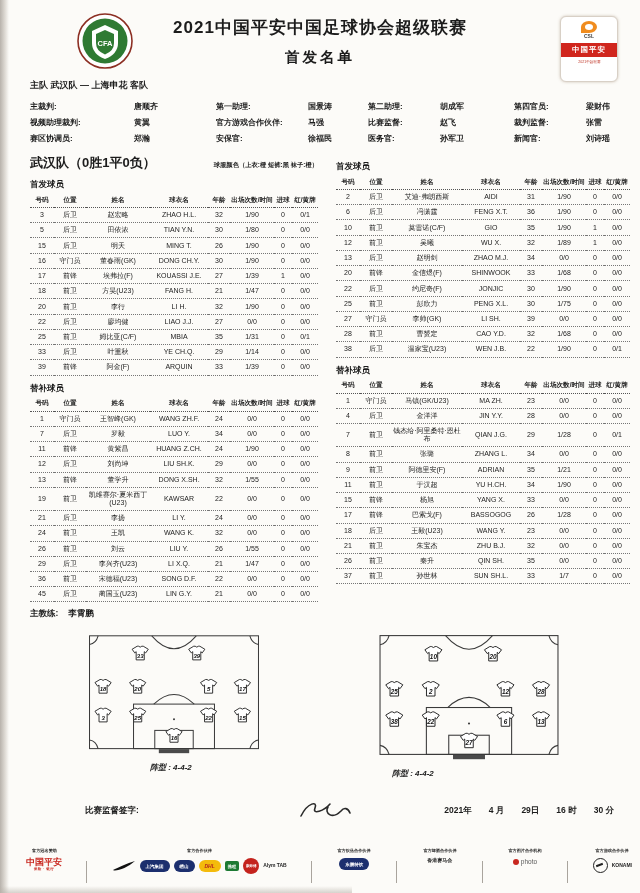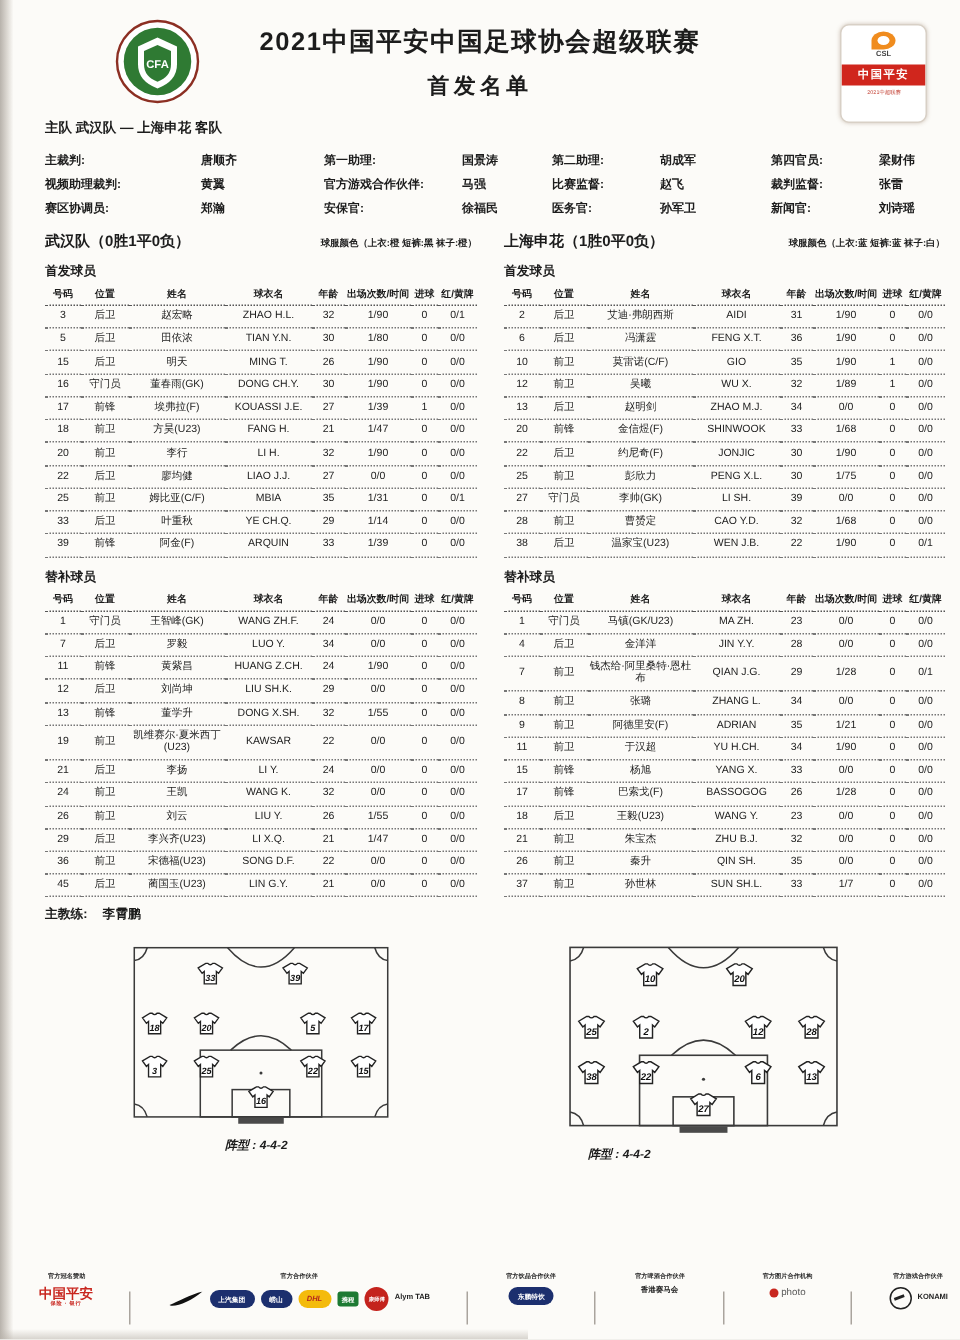--- a/index.html
+++ b/index.html
@@ -33,21 +33,21 @@
         margin:9px 28px 0 30px;font-size:8px;font-weight:bold;}
   .ocell{white-space:nowrap;}
   .olabel{display:inline-block;}
   .c0 .olabel{min-width:104px;} .c1 .olabel{min-width:92px;} .c2 .olabel{min-width:72px;} .c3 .olabel{min-width:72px;}
 
   
   .teams{display:flex;margin:10px 24px 0 30px;gap:18px;}
   .teamcol{flex:0 0 288px;}
   .teamcol.right{flex:0 0 292px;}
   .teamline{display:flex;justify-content:space-between;align-items:baseline;}
-  .tname{font-size:10px;font-weight:bold;white-space:nowrap;}
+  .tname{font-size:13px;font-weight:bold;white-space:nowrap;}
   .tkit{font-size:6.3px;font-weight:bold;white-space:nowrap;}
   .seclabel{font-size:8.5px;font-weight:bold;margin:7px 0 2px;}
   table{width:100%;border-collapse:collapse;font-size:7px;text-align:center;table-layout:fixed;}
   th{font-size:6.6px;font-weight:bold;padding:2.5px 0;border-bottom:1px dotted #555;white-space:nowrap;overflow:visible;}
   td{padding:3.1px 0;border-bottom:1px dotted #767676;line-height:1.15;word-break:break-all;}
   .coachline{margin-top:6px;font-size:8.5px;font-weight:bold;}
   .coachline span + span{margin-left:10px;}
 
   
   .formations{display:flex;margin:14px 0 0 88px;gap:116px;font-style:italic;}
@@ -417,24 +417,20 @@
               <td>0/0</td>
             </tr>
           </tbody>
         </table>
       <div class="coachline">
         <span>主教练:</span><span>李霄鹏</span>
       </div>
     </div>
 
     <div class="teamcol right">
-      <div class="teamline">
-        <span class="tname">上海申花（1胜0平0负）</span>
-        <span class="tkit">球服颜色（上衣:蓝 短裤:蓝 袜子:白）</span>
-      </div>
       <div class="seclabel">首发球员</div>
       <table>
         <colgroup>
             <col style="width:24px">
             <col style="width:32px">
             <col style="width:70px">
             <col style="width:58px">
             <col style="width:22px">
             <col style="width:44px">
             <col style="width:18px">
@@ -829,20 +825,33 @@
           </g>
           <g transform="translate(85.0,100.2)">
             <path d="M-8 -4 L-3 -7 L-1.6 -7 Q0 -5.2 1.6 -7 L3 -7 L8 -4 L5.4 -0.4 L4 -1.6 L4 6.5 L-4 6.5 L-4 -1.6 L-5.4 -0.4 Z" fill="#fff" stroke="#222" stroke-width="0.9"></path>
             <text y="4.4" text-anchor="middle" font-size="6" font-weight="bold" fill="#111">27</text>
           </g>
         </svg>
       <div class="flabel">阵型 : 4-4-2</div>
     </div>
   </div>
 
+  <div class="sigrow">
+    <span class="siglabel">比赛监督签字:</span>
+    <svg class="sigscribble" width="62" height="28" viewBox="0 0 62 28">
+      <path d="M4 19 C11 5 21 4 18 11 C15 18 27 14 33 7 M31 10 C27 16 35 23 44 14 C47 10 51 11 53 16" fill="none" stroke="#2a2a2a" stroke-width="1.6" stroke-linecap="round"></path>
+    </svg>
+    <span class="dates">
+        <span>2021年</span>
+        <span>4 月</span>
+        <span>29日</span>
+        <span>16 时</span>
+        <span>30 分</span>
+      </span>
+  </div>
 
   <div class="sponsors">
       <div class="sgroup">
         <div class="sghead">官方冠名赞助</div>
         <div class="sitems">
           <span class="sp-red-text">中国平安</span>
         </div>
       </div>
       <div class="sdiv"></div>
       <div class="sgroup">

